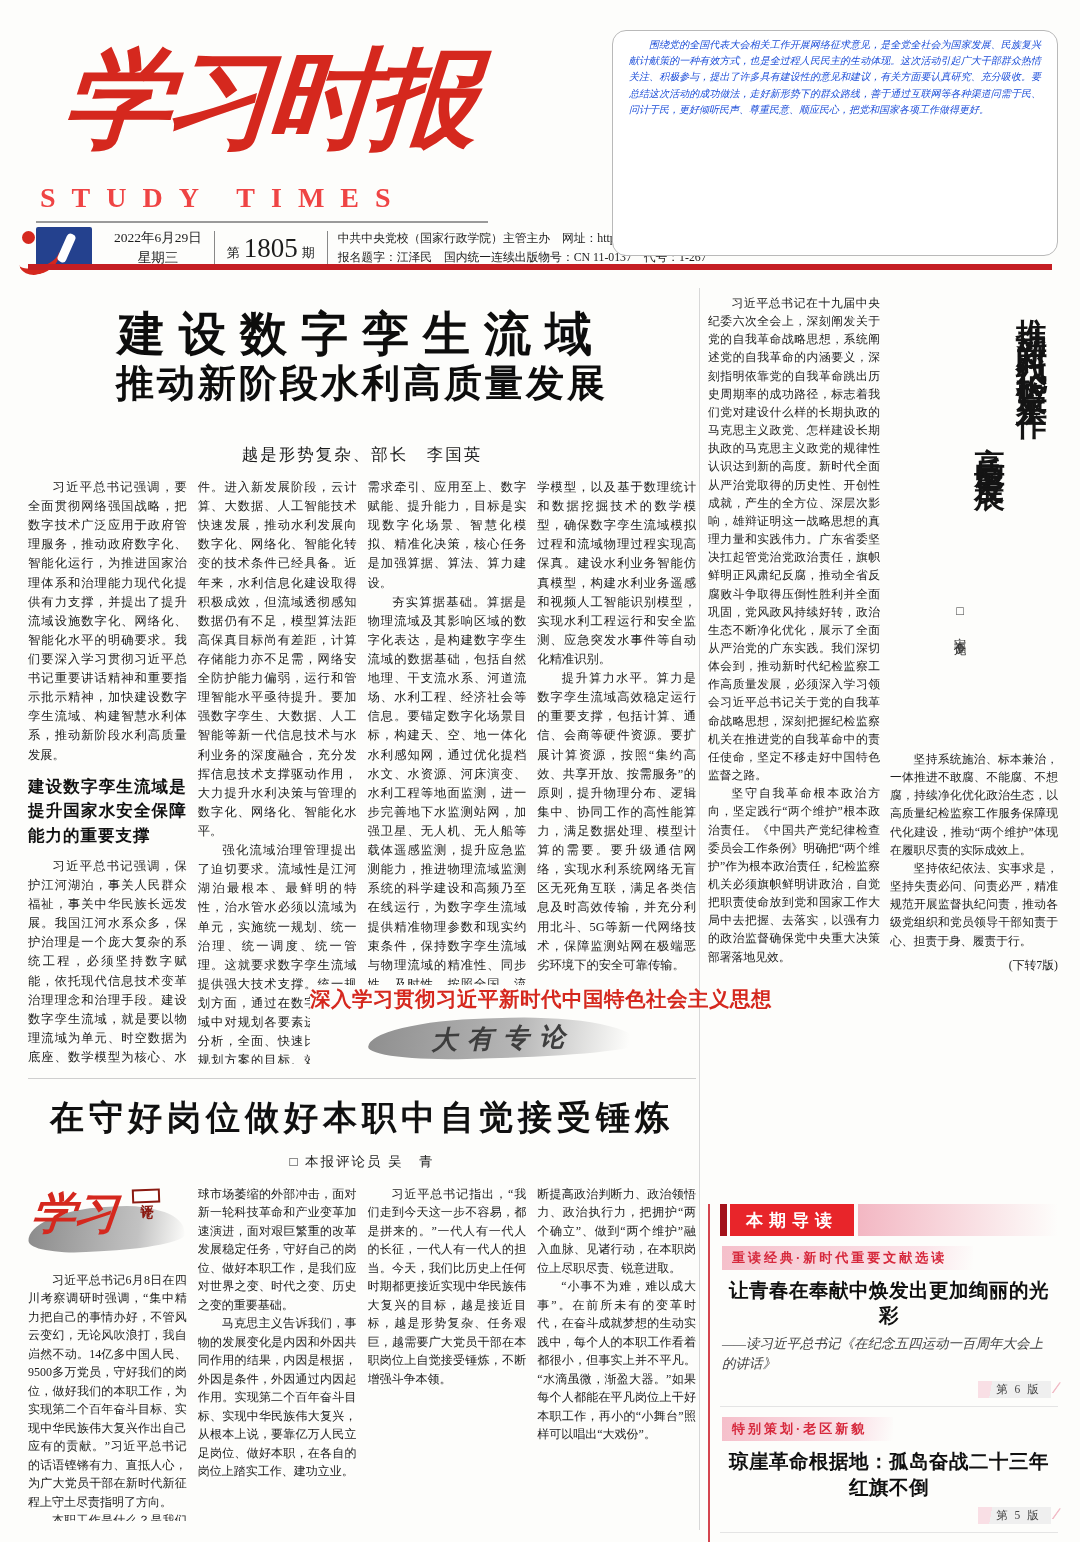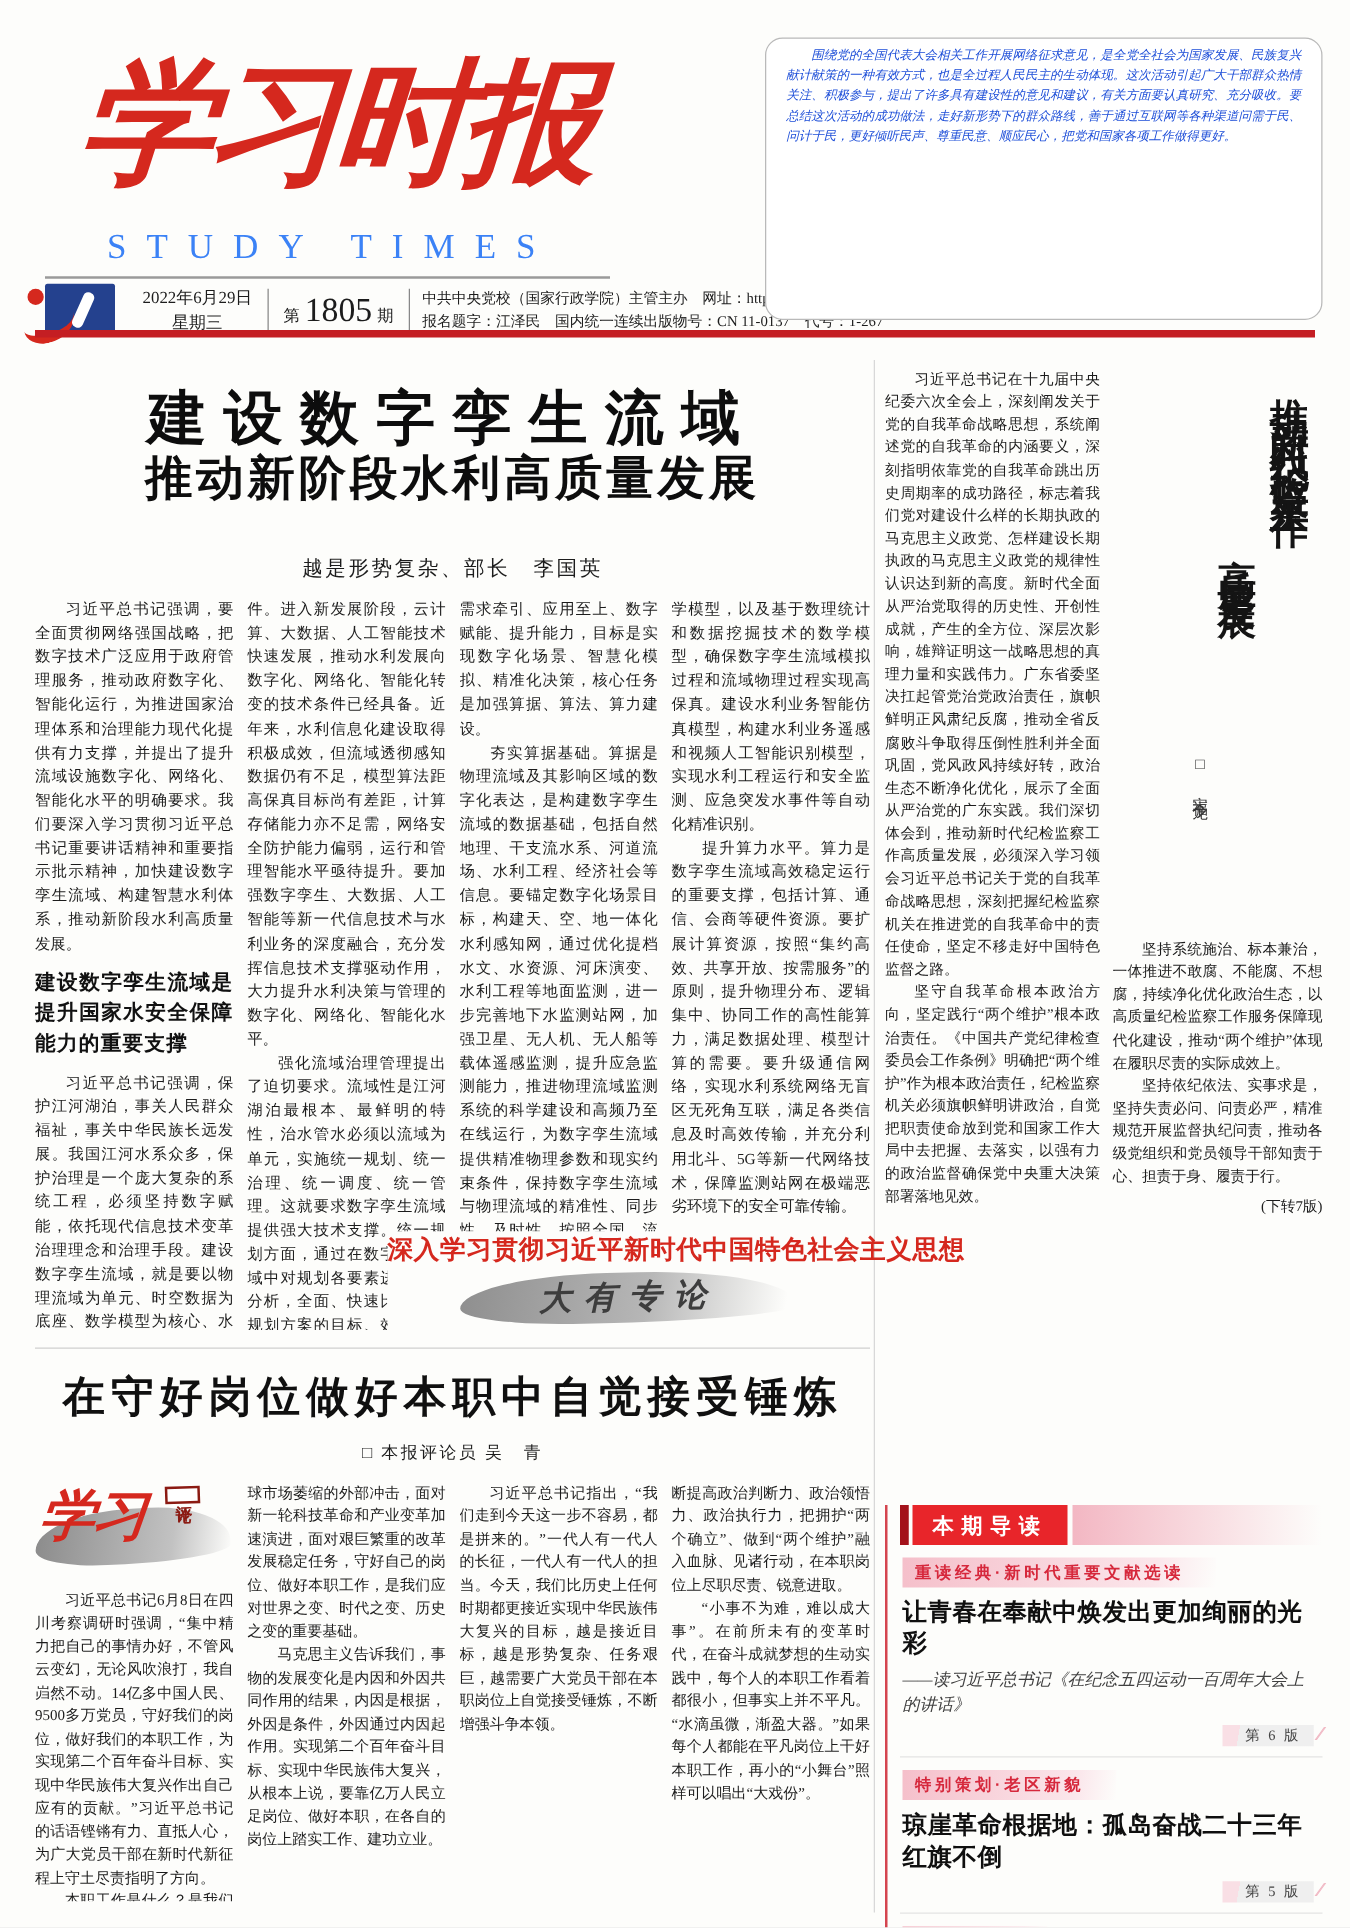--- a/index.html
+++ b/index.html
@@ -4,22 +4,22 @@
 <style>
   html,body{margin:0;padding:0;background:#e8e8e8;}
   .page{position:relative;width:1080px;height:1542px;background:#fdfdfb;margin:0 auto;
         font-family:"Liberation Serif",serif;color:#1c1c1c;overflow:hidden;}
 
   
   .mast-title{position:absolute;left:48px;top:8px;width:440px;height:180px;
       font-size:108px;font-weight:900;font-style:italic;color:#d5281e;
       font-family:"DejaVu Serif",serif;letter-spacing:-6px;line-height:180px;
       text-align:center;transform:skewX(-4deg);white-space:nowrap;}
-  .mast-sub{position:absolute;left:40px;top:182px;width:450px;text-align:center;
-      font-size:28px;color:#3b82f6;letter-spacing:16px;font-family:"Liberation Serif",serif;}
+  .mast-sub{position:absolute;left:40px;top:182px;width:450px;
+      font-size:28px;color:#ef4444;letter-spacing:16px;font-family:"Liberation Serif",serif;font-weight:bold;}
   .mast-line{position:absolute;left:36px;top:221px;width:452px;border-top:2px solid #9a9a9a;}
 
   .dateline{position:absolute;left:36px;top:226px;width:672px;height:44px;display:flex;align-items:center;}
   .paper-logo{position:relative;width:56px;height:42px;background:#24418e;border-radius:2px;flex:0 0 auto;margin-right:10px;}
   .paper-logo .dot{position:absolute;left:-14px;top:4px;width:13px;height:13px;border-radius:50%;background:#d5281e;}
   .paper-logo .swoosh{position:absolute;left:-18px;top:14px;width:42px;height:26px;
       border-bottom:7px solid #d5281e;border-radius:0 0 60% 40%;transform:rotate(-12deg);}
   .paper-logo .white{position:absolute;left:26px;top:6px;width:9px;height:30px;background:#fff;transform:rotate(24deg);border-radius:4px;}
   .date-block{font-size:13.5px;text-align:center;line-height:1.45;padding:0 12px;white-space:nowrap;}
   .v-sep{width:0;height:34px;border-left:1px solid #888;}
@@ -81,21 +81,21 @@
   .idx-header{display:flex;align-items:stretch;height:32px;}
   .idx-header .sliver{width:7px;background:#a3121a;margin-right:3px;}
   .idx-header .tagbox{background:#e8252a;color:#fff;font-family:"Liberation Sans",sans-serif;
       font-weight:700;font-size:17px;letter-spacing:6px;display:flex;align-items:center;padding:0 16px;}
   .idx-header .tail{flex:1;background:linear-gradient(to right,#f3b7c3,rgba(250,230,235,0));margin-left:4px;}
   .idx-item{padding:10px 2px 8px;border-bottom:1px solid #e4e4e4;}
   .idx-item:last-child{border-bottom:none;}
   .idx-tag{display:inline-block;background:linear-gradient(100deg,#f5bfca,#fbe6eb 80%,rgba(251,230,235,0));
       color:#d6283c;font-size:13px;font-weight:700;letter-spacing:3px;padding:3px 26px 3px 10px;
       font-family:"Liberation Sans",sans-serif;}
-  .idx-title{font-size:19.5px;font-weight:900;line-height:1.3;margin-top:8px;color:#0f0f0f;letter-spacing:0.5px;}
+  .idx-title{font-size:19.5px;font-weight:900;line-height:1.3;margin-top:8px;color:#0f0f0f;letter-spacing:0.5px;text-align:center;}
   .idx-subtitle{font-size:13.5px;font-style:italic;line-height:1.5;margin-top:5px;color:#404040;}
   .idx-page{text-align:right;margin-top:5px;}
   .idx-page .pg{display:inline-block;background:linear-gradient(100deg,#f9dfe5 0 14px,#efefef 14px);
       font-size:11.5px;color:#444;padding:1px 10px 1px 18px;letter-spacing:2px;}
   .idx-page .sl{color:#f0b6c2;font-weight:700;letter-spacing:-2px;}
   .idx-redbar{position:absolute;left:-2px;bottom:-6px;width:352px;height:5px;background:#c41e23;}
 
   
   .comm{position:absolute;left:28px;top:1078px;width:668px;height:452px;border-top:1px solid #cfcfcf;}
   .comm-headline{text-align:center;font-size:34px;font-weight:900;letter-spacing:5px;margin-top:16px;color:#101010;}

